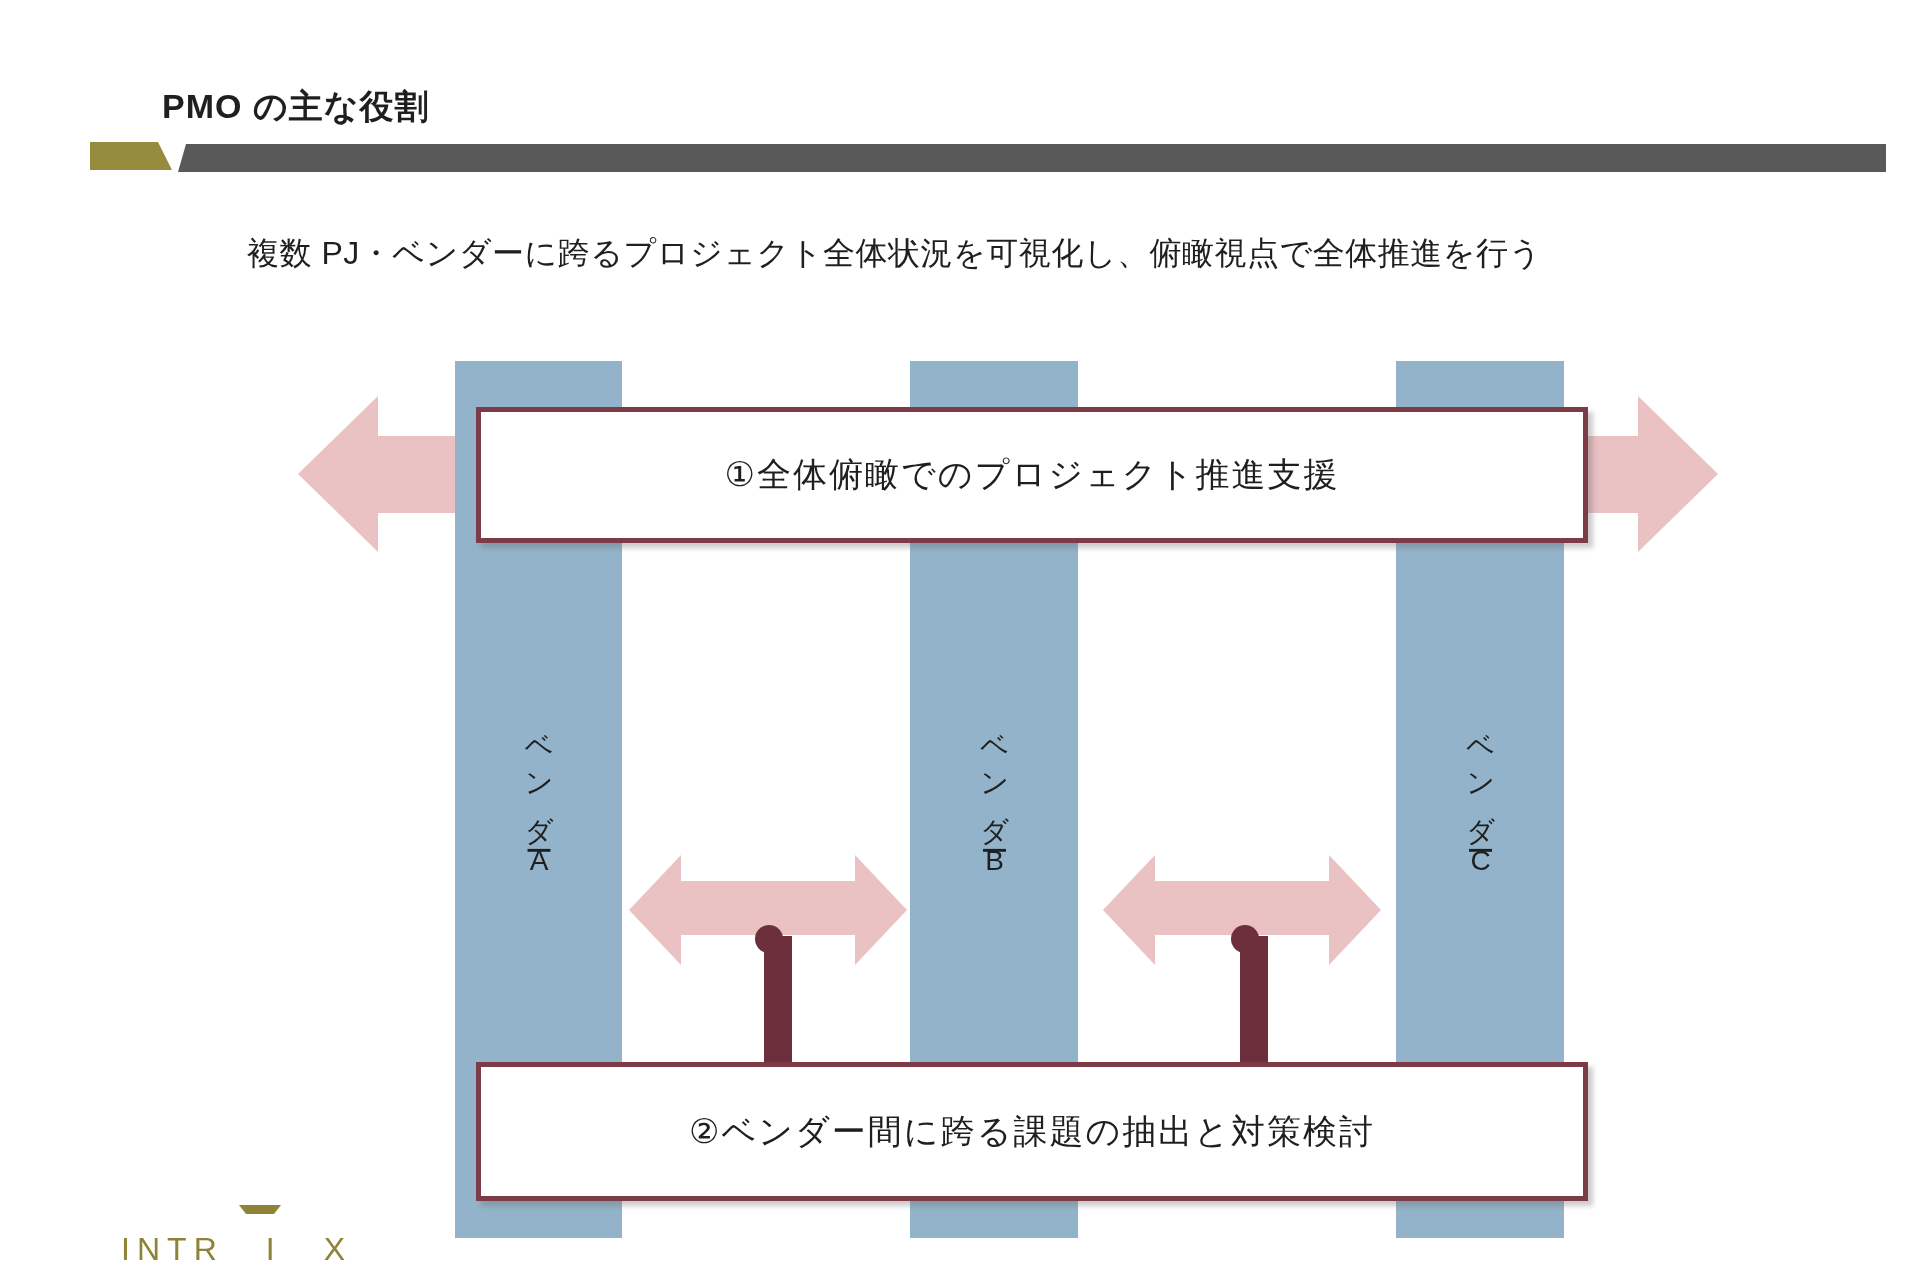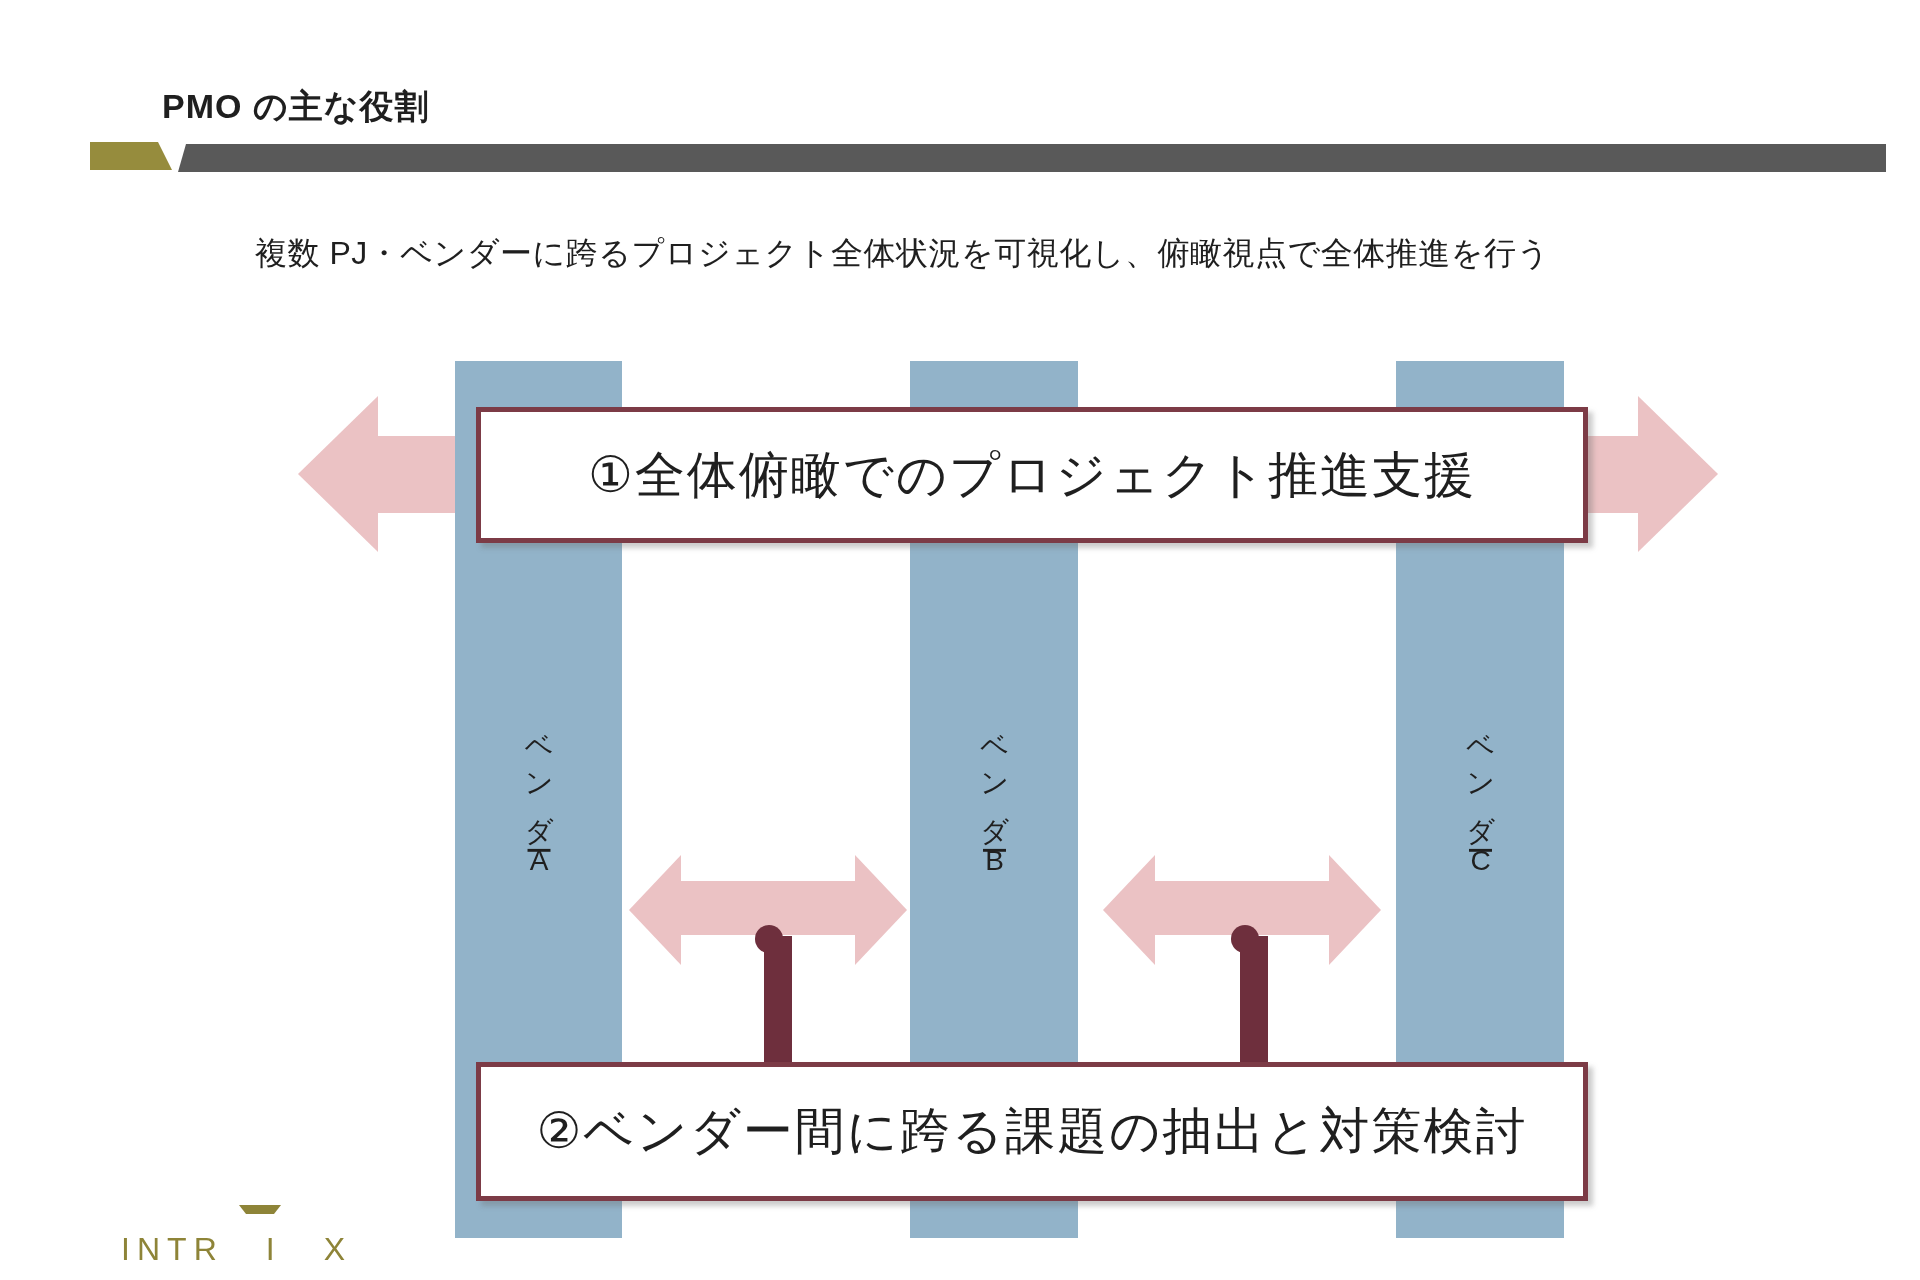--- a/index.html
+++ b/index.html
@@ -48,21 +48,21 @@
     top: 116px;
     width: 1708px;
     height: 9px;
     background: var(--divider-gray);
     clip-path: polygon(8px 0, 100% 0, 100% 100%, 0 100%);
   }
 
   
   .subtitle {
     position: absolute;
-    left: 213px;
+    left: 205px;
     top: 190px;
     font-size: 32px;
     color: var(--text-dark);
     white-space: nowrap;
     letter-spacing: 0.5px;
   }
 
   
   .big-arrow-shaft {
     position: absolute;
@@ -171,21 +171,21 @@
     border: 5px solid var(--box-border-maroon);
     box-shadow: 5px 5px 5px rgba(110, 110, 110, 0.35);
     display: flex;
     align-items: center;
     justify-content: center;
     z-index: 4;
   }
   .callout-box.box-1 { top: 379px; height: 136px; }
   .callout-box.box-2 { top: 1034px; height: 139px; }
   .callout-text {
-    font-size: 50px;
+    font-size: 34px;
     color: var(--text-dark);
     letter-spacing: 2px;
     white-space: nowrap;
   }
 
   
   .logo {
     position: absolute;
     left: 65px;
     top: 1175px;

